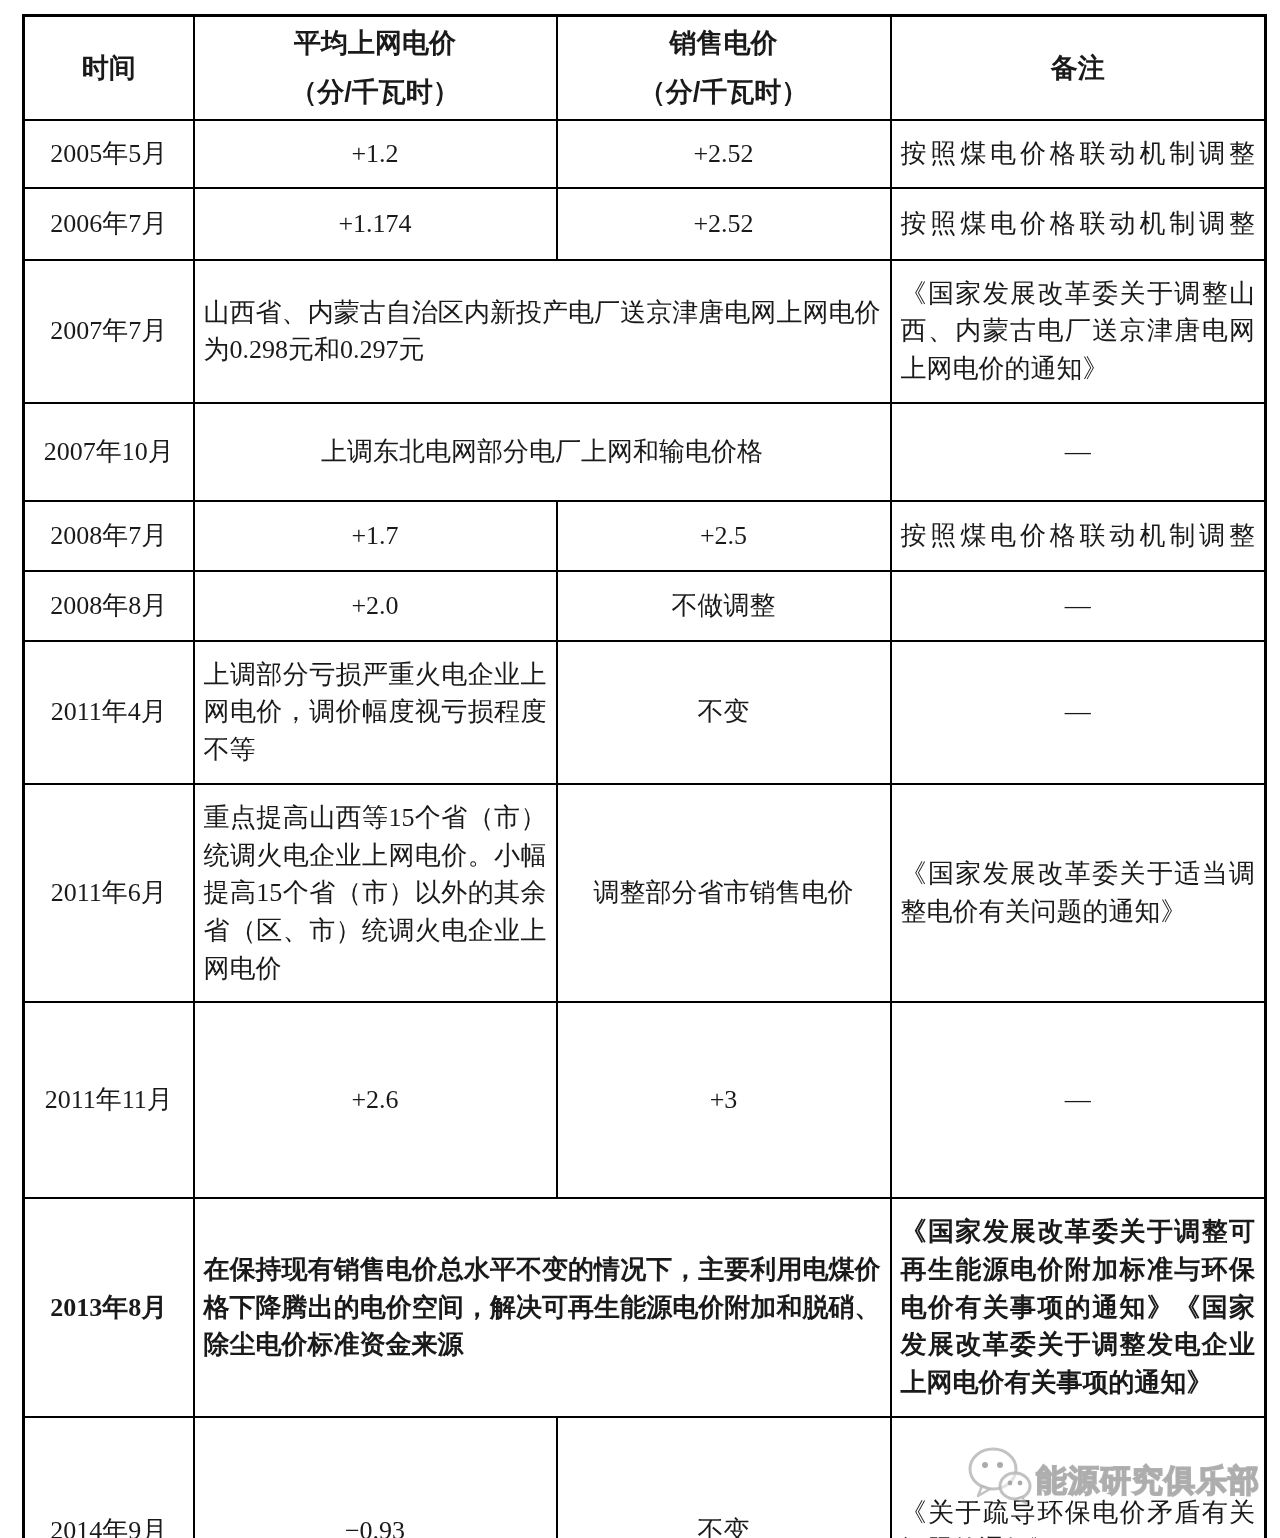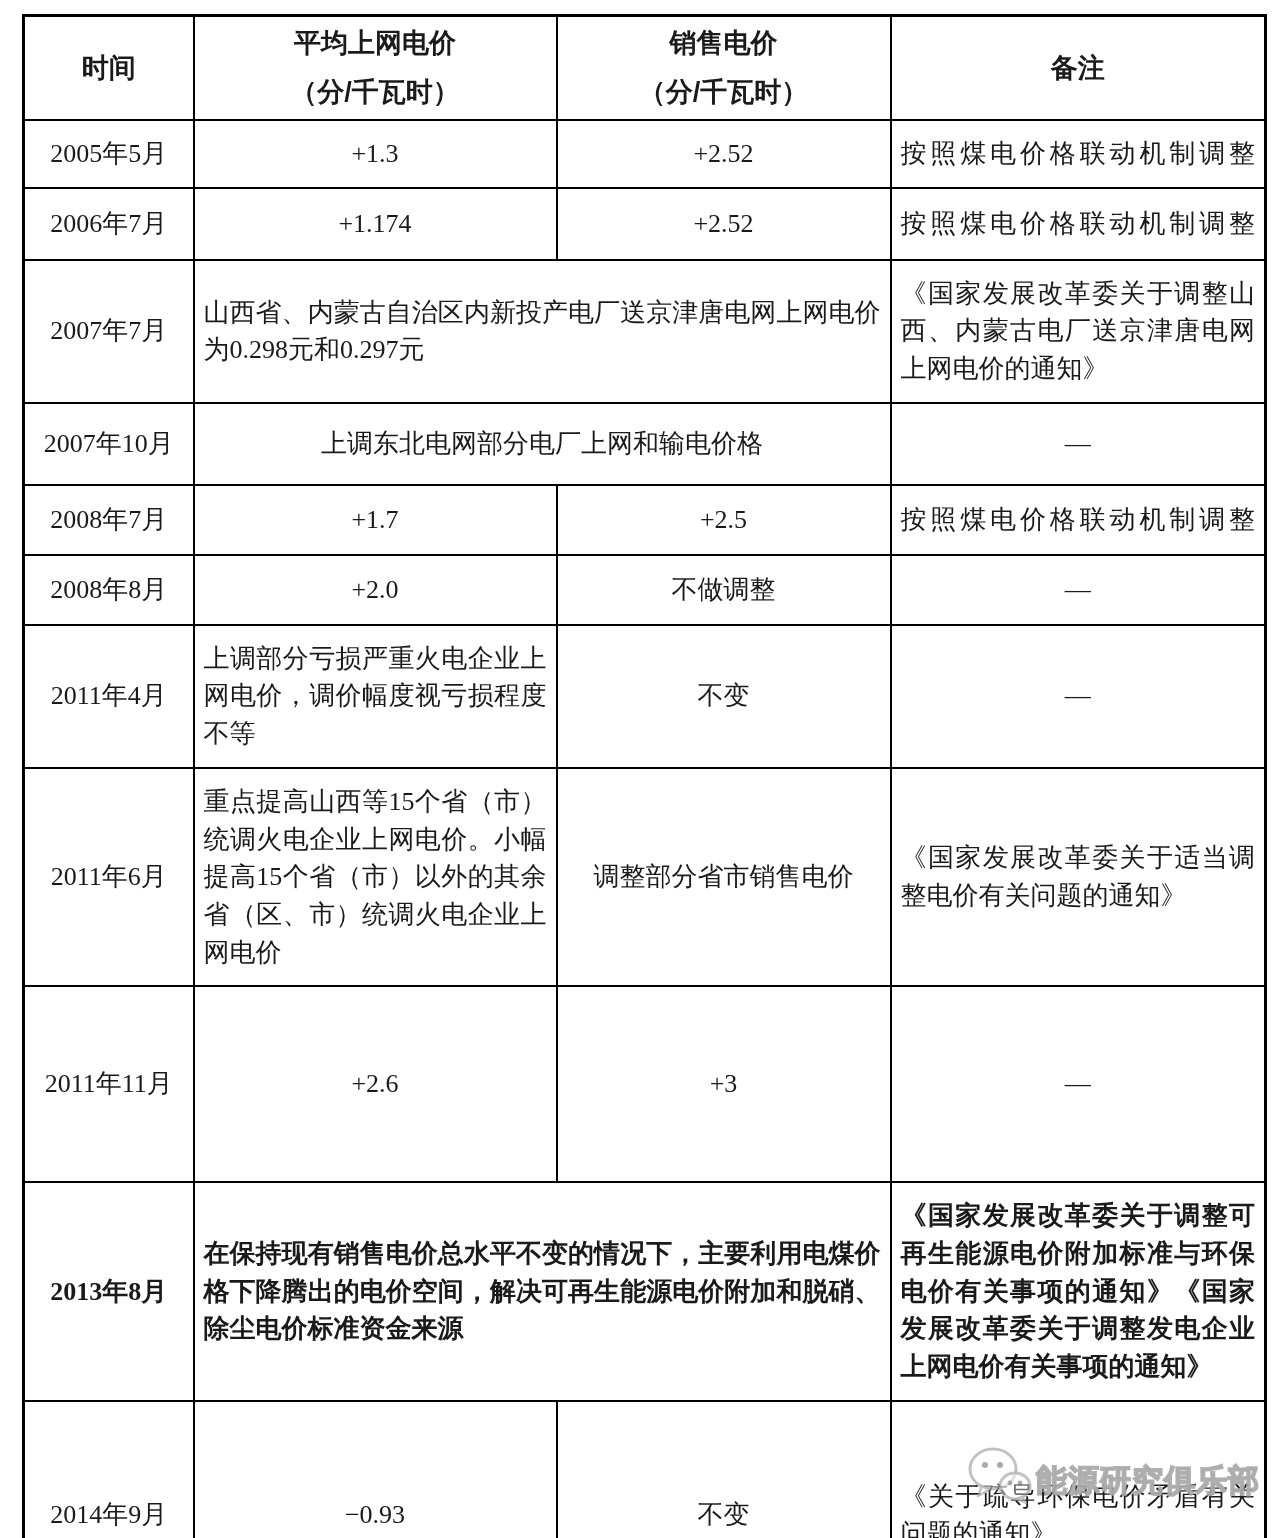--- a/index.html
+++ b/index.html
@@ -57,21 +57,21 @@
   .price-table td.fill {
     text-align: justify;
     text-justify: inter-ideograph;
     text-align-last: justify;
     border-radius: 12px;
   }
   
   .price-table tbody tr:nth-child(1)  { height: 65px;  }
   .price-table tbody tr:nth-child(2)  { height: 72px;  }
   .price-table tbody tr:nth-child(3)  { height: 105px; }
-  .price-table tbody tr:nth-child(4)  { height: 82px;  }
+  .price-table tbody tr:nth-child(4)  { height: 98px;  }
   .price-table tbody tr:nth-child(5)  { height: 70px;  }
   .price-table tbody tr:nth-child(6)  { height: 70px;  }
   .price-table tbody tr:nth-child(7)  { height: 69px;  }
   .price-table tbody tr:nth-child(8)  { height: 112px; }
   .price-table tbody tr:nth-child(9)  { height: 196px; }
   .price-table tbody tr:nth-child(10) { height: 59px; font-weight: bold;  }
   .price-table tbody tr:nth-child(11) { height: 229px; }
   .price-table tbody tr:nth-child(12) { height: 76px;  }
   .price-table tbody tr:nth-child(13) { height: 78px;  }
   .price-table tbody tr:nth-child(14) { height: 113px; }
@@ -115,21 +115,21 @@
       <tr>
           <th>时间</th>
           <th>平均上网电价<br>（分/千瓦时）</th>
           <th>销售电价<br>（分/千瓦时）</th>
           <th>备注</th>
         </tr>
     </thead>
     <tbody>
         <tr>
           <td class="center">2005年5月</td>
-          <td class="center">+1.3</td>
+          <td class="center">+1.2</td>
           <td class="center">+2.52</td>
           <td class="fill">按照煤电价格联动机制调整</td>
         </tr>
         <tr>
           <td class="center">2006年7月</td>
           <td class="center">+1.174</td>
           <td class="center">+2.52</td>
           <td class="fill">按照煤电价格联动机制调整</td>
         </tr>
         <tr>

